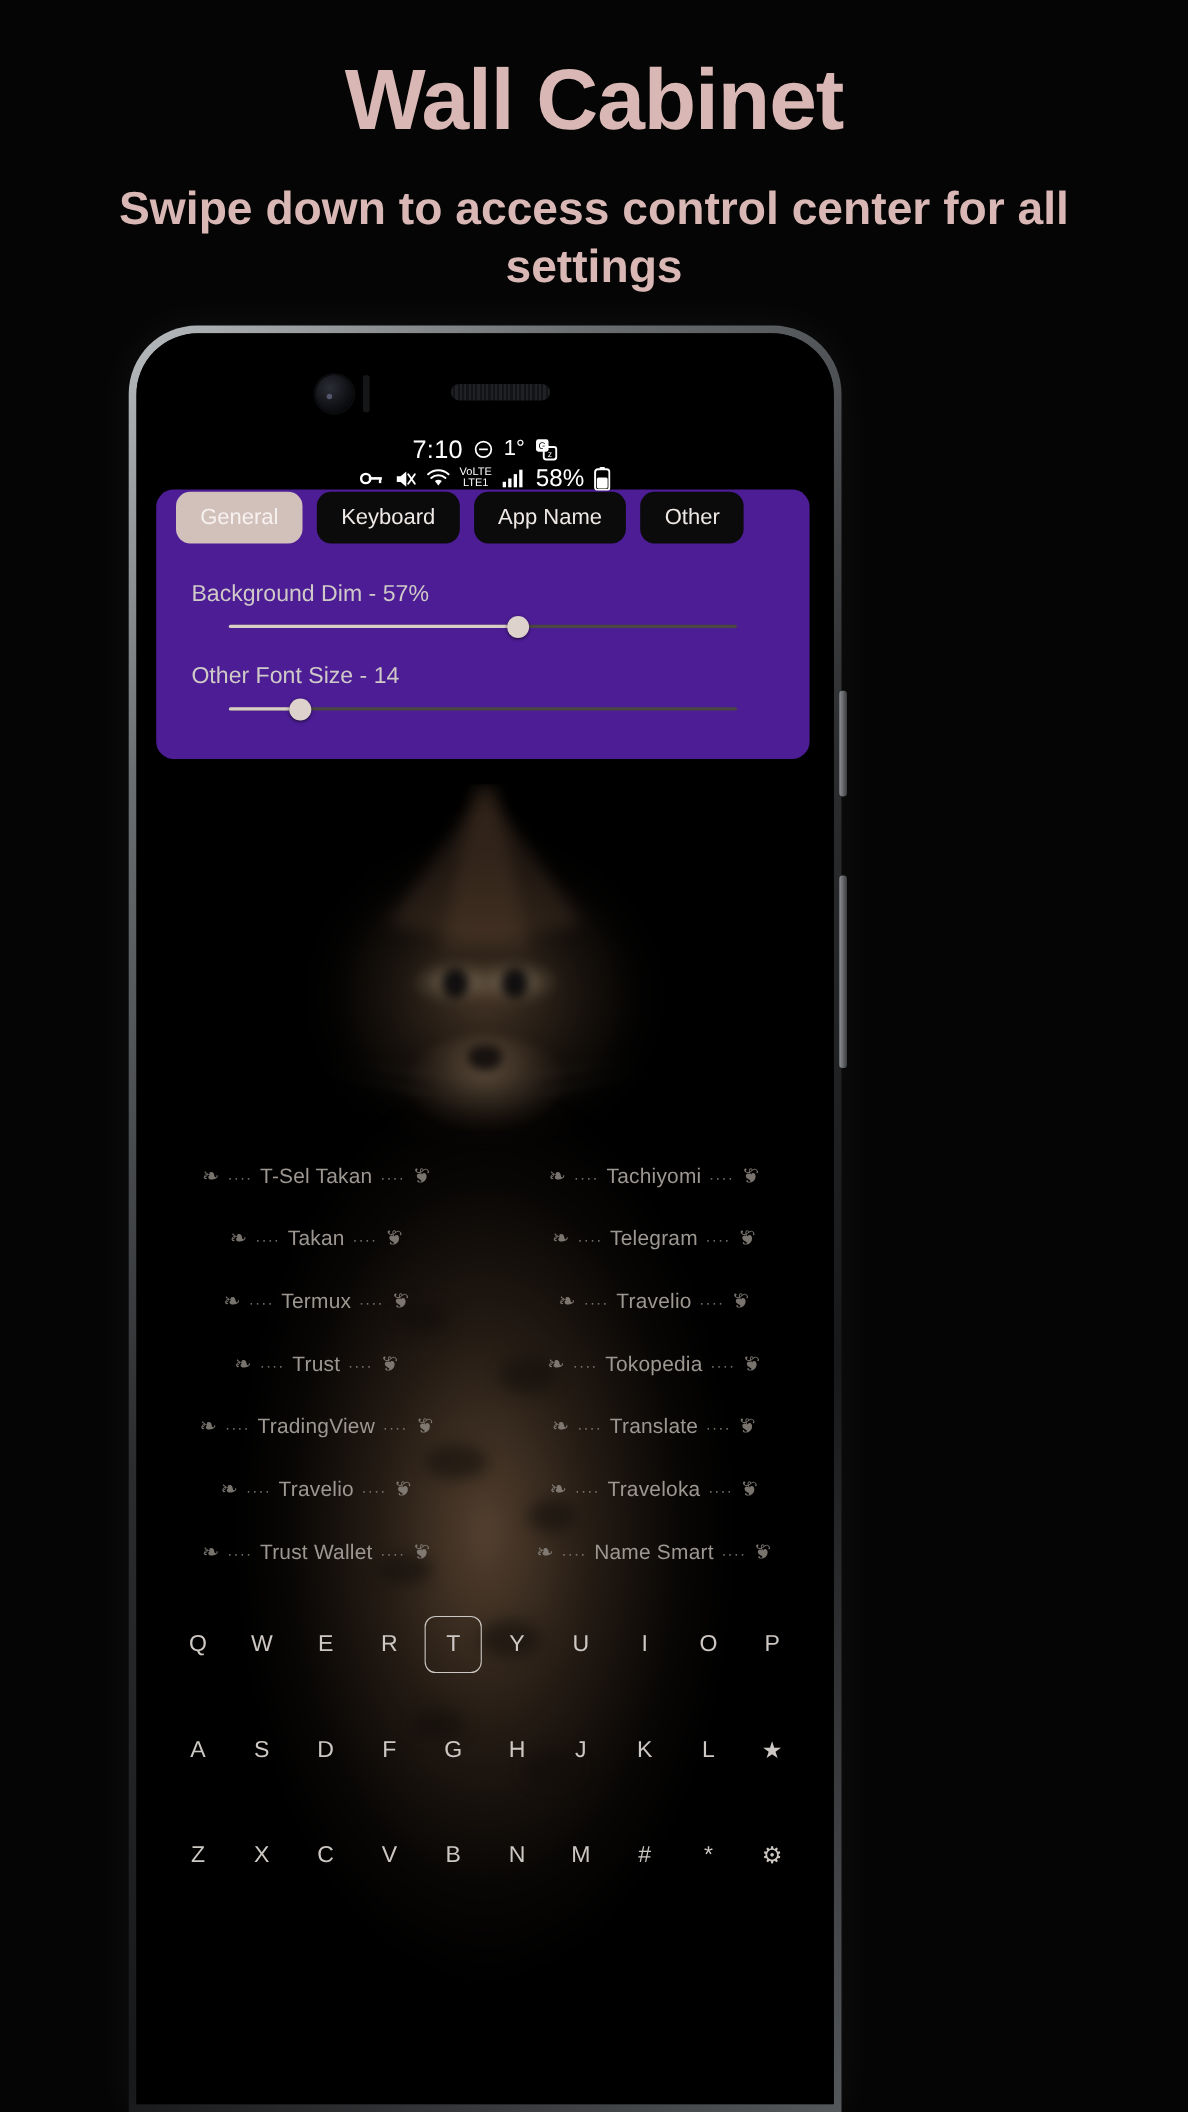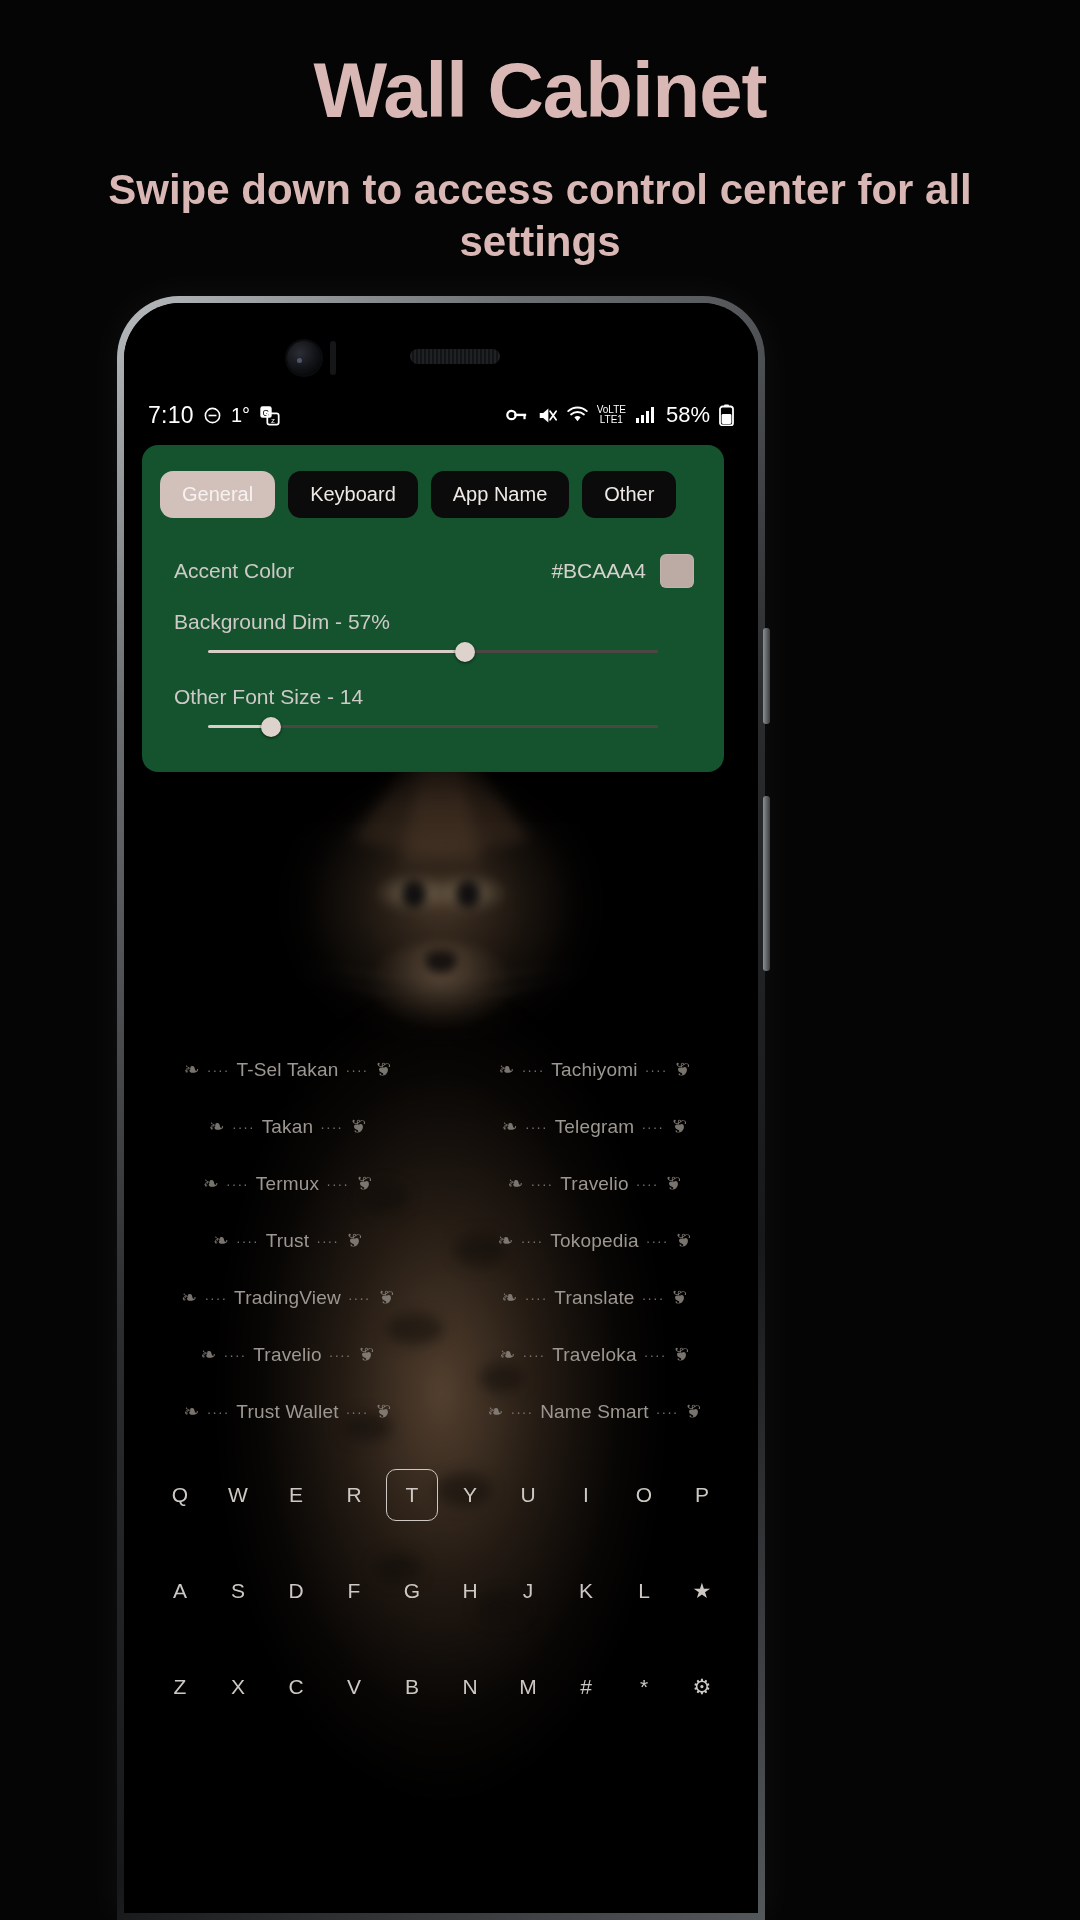--- a/index.html
+++ b/index.html
@@ -134,33 +134,33 @@
   }
   .spot{
     position:absolute; border-radius:50%;
     background:rgba(16,12,9,0.55); filter:blur(7px);
   }
 
   
   .statusbar{
     position:absolute; top:92px; left:0; right:0; height:40px;
     display:flex; align-items:center; justify-content:space-between;
-    padding:0 24px; color:#fff; font-size:21px; z-index:6;
+    padding:0 24px; color:#fff; font-size:21px; z-index:6;flex-direction:column;
   }
   .sb-left, .sb-right { display:flex; align-items:center; gap:9px; }
   .sb-time{ font-size:23px; letter-spacing:.3px; }
   .ic{ display:inline-flex; align-items:center; justify-content:center; }
   .ic svg{ display:block; }
   .sb-temp{ font-size:20px; }
   .sb-batt-txt{ font-size:22px; margin-left:2px; }
 
   
   .cc{
-    position:absolute; top:142px; left:18px; right:34px;
-    background:#14532d; border-radius:16px; padding:26px 18px 22px;
+    position:absolute; top:142px; left:18px; right:22px;
+    background:#4c1d95; border-radius:16px; padding:2px 18px 22px;
     z-index:5; box-shadow:0 10px 34px rgba(0,0,0,.6);
   }
   .cc-tabs{ display:flex; gap:13px; margin-bottom:24px; }
   .tab{
     padding:12px 22px; border-radius:13px;
     background:#0b0b0b; color:#efe9e6; font-size:20px; white-space:nowrap;
   }
   .tab.active{ background:#d2c0bb; color:#f7f2f0; }
   .cc-row{
     display:flex; align-items:center; justify-content:space-between;
@@ -328,27 +328,20 @@
       </div>
 
       <div class="cc">
         <div class="cc-tabs">
           <div class="tab active">General</div>
           <div class="tab">Keyboard</div>
           <div class="tab">App Name</div>
           <div class="tab">Other</div>
         </div>
 
-        <div class="cc-row">
-          <span class="cc-label">Accent Color</span>
-          <span style="display:flex;align-items:center">
-            <span class="cc-val">#BCAAA4</span>
-            <span class="swatch" style="background: rgb(188, 170, 164);"></span>
-          </span>
-        </div>
 
 
         <div class="cc-slider-block">
           <span class="cc-label">Background Dim - 57%</span>
           <div class="track">
             <div class="fill" style="width: 57%;"></div>
             <div class="knob" style="left: 57%;"></div>
           </div>
         </div>
 

